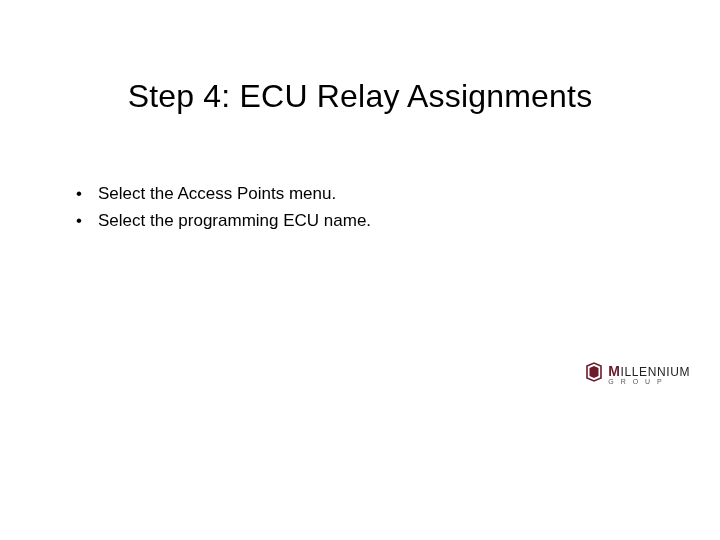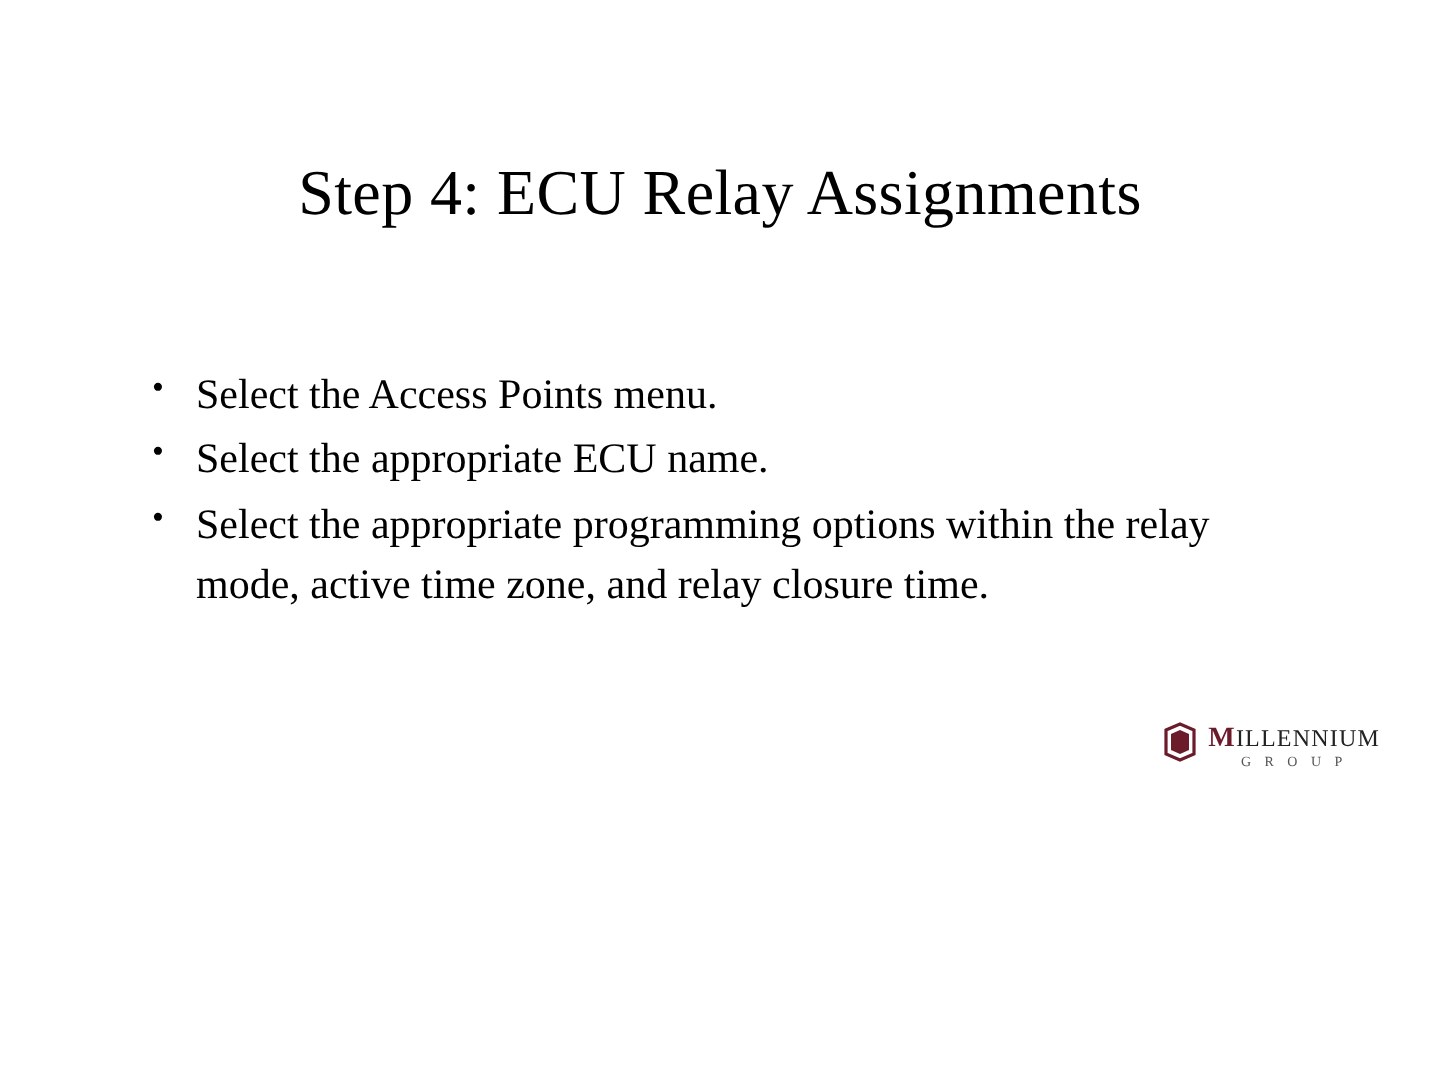--- a/index.html
+++ b/index.html
@@ -11,21 +11,20 @@
     font-family: Arial, Helvetica, sans-serif;
     color: #000;
     position: relative;
     overflow: hidden;
   }
   .slide {
     width: 720px;
     height: 408px;
     position: relative;
     box-sizing: border-box;
-    font-family: Liberation Serif, serif;
   }
   .title {
     position: absolute;
     top: 78px;
     left: 0;
     width: 100%;
     text-align: center;
     font-size: 32px;
     font-weight: 400;
     letter-spacing: 0.2px;
@@ -35,21 +34,21 @@
     top: 182px;
     left: 72px;
     right: 60px;
   }
   ul.bullets {
     list-style: none;
     margin: 0;
     padding: 0;
   }
   ul.bullets li {
-    font-size: 21px;
+    font-size: 17px;
     line-height: 1.45;
     padding-left: 26px;
     position: relative;
     margin-bottom: 2px;
   }
   ul.bullets li::before {
     content: "•";
     position: absolute;
     left: 4px;
     top: 0;
@@ -62,21 +61,20 @@
     display: flex;
     align-items: center;
     gap: 4px;
   }
   .logo-text {
     font-size: 12px;
     letter-spacing: 0.6px;
     color: #222;
     font-weight: 500;
     white-space: nowrap;
-    text-align: center;
   }
   .logo-text .m {
     color: #6b1b2a;
     font-weight: 700;
     font-size: 14px;
   }
   .logo-text .sub {
     display: block;
     font-size: 7px;
     letter-spacing: 2.5px;
@@ -87,22 +85,21 @@
 </head>
 <body>
 
 <div class="slide">
 
   <div class="title">Step 4: ECU Relay Assignments</div>
 
   <div class="body">
     <ul class="bullets">
       <li>Select the Access Points menu.</li>
-      <li>Select the appropriate ECU name.</li>
-      <li>Select the appropriate programming options within the relay mode, active time zone, and relay closure time.</li>
+      <li>Select the programming ECU name.</li>
     </ul>
   </div>
 
   <div class="logo">
     <span>
       <svg width="20" height="20" viewBox="0 0 20 20">
         <polygon points="3,4 10,1 17,4 17,16 10,19 3,16" fill="none" stroke="#6b1b2a" stroke-width="1.6"></polygon>
         <polygon points="5.5,6 10,4 14.5,6 14.5,14 10,16 5.5,14" fill="#6b1b2a"></polygon>
       </svg>
     </span>

